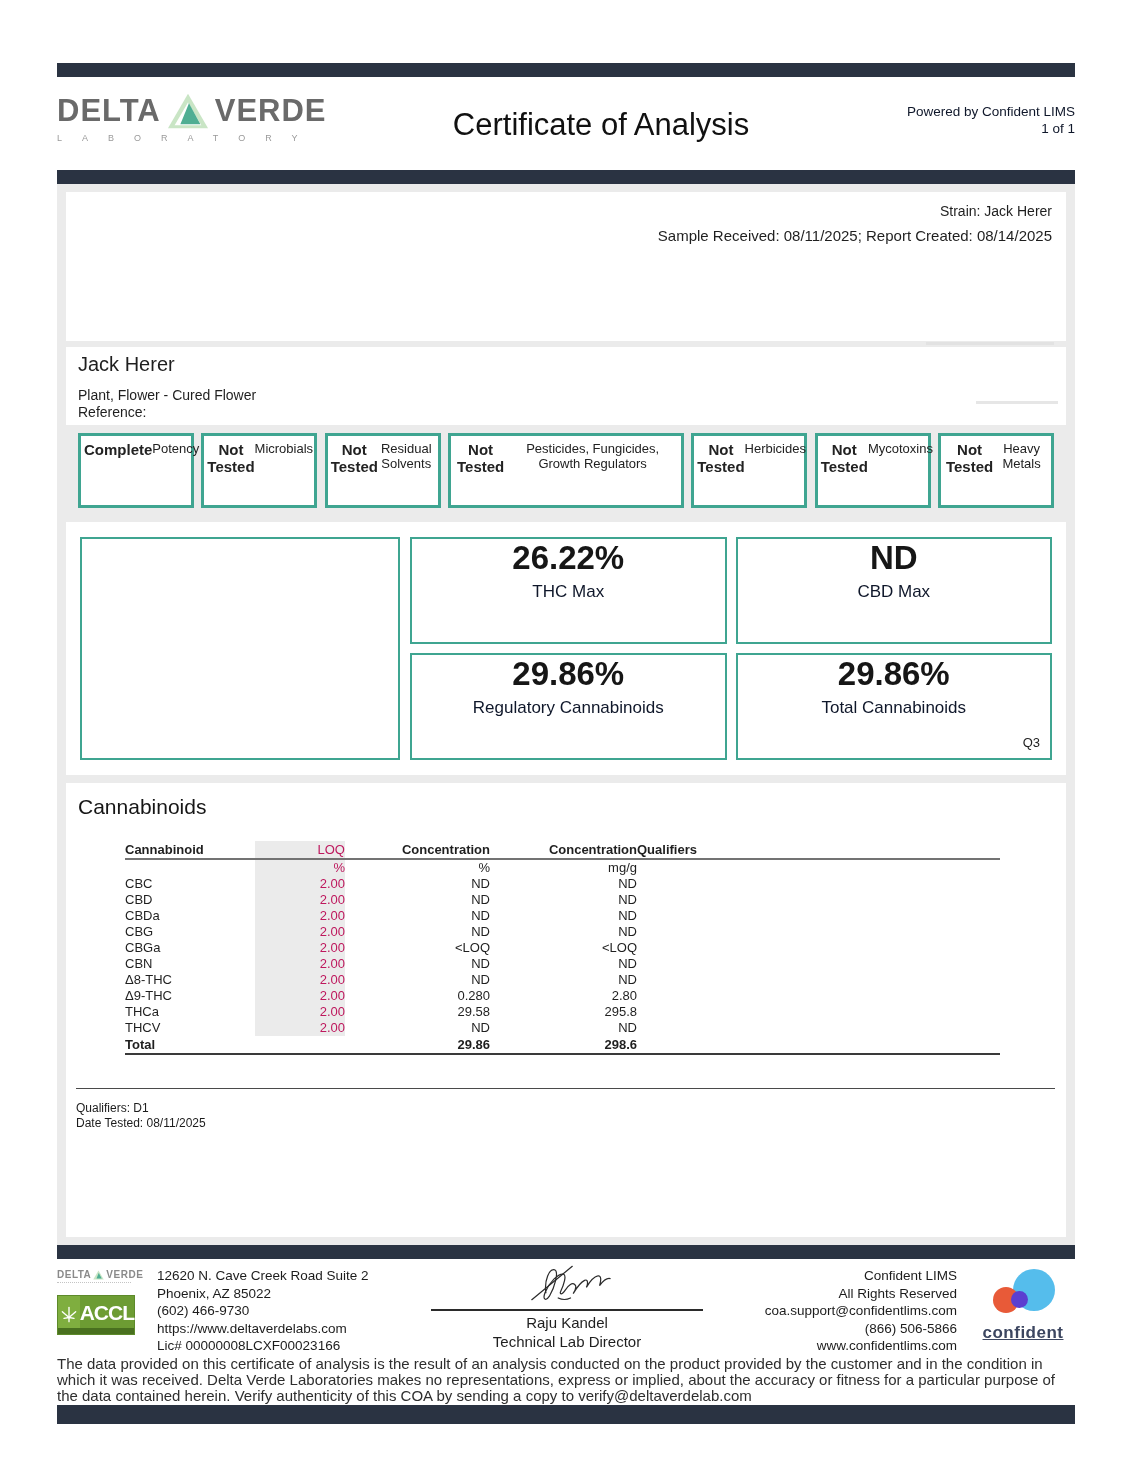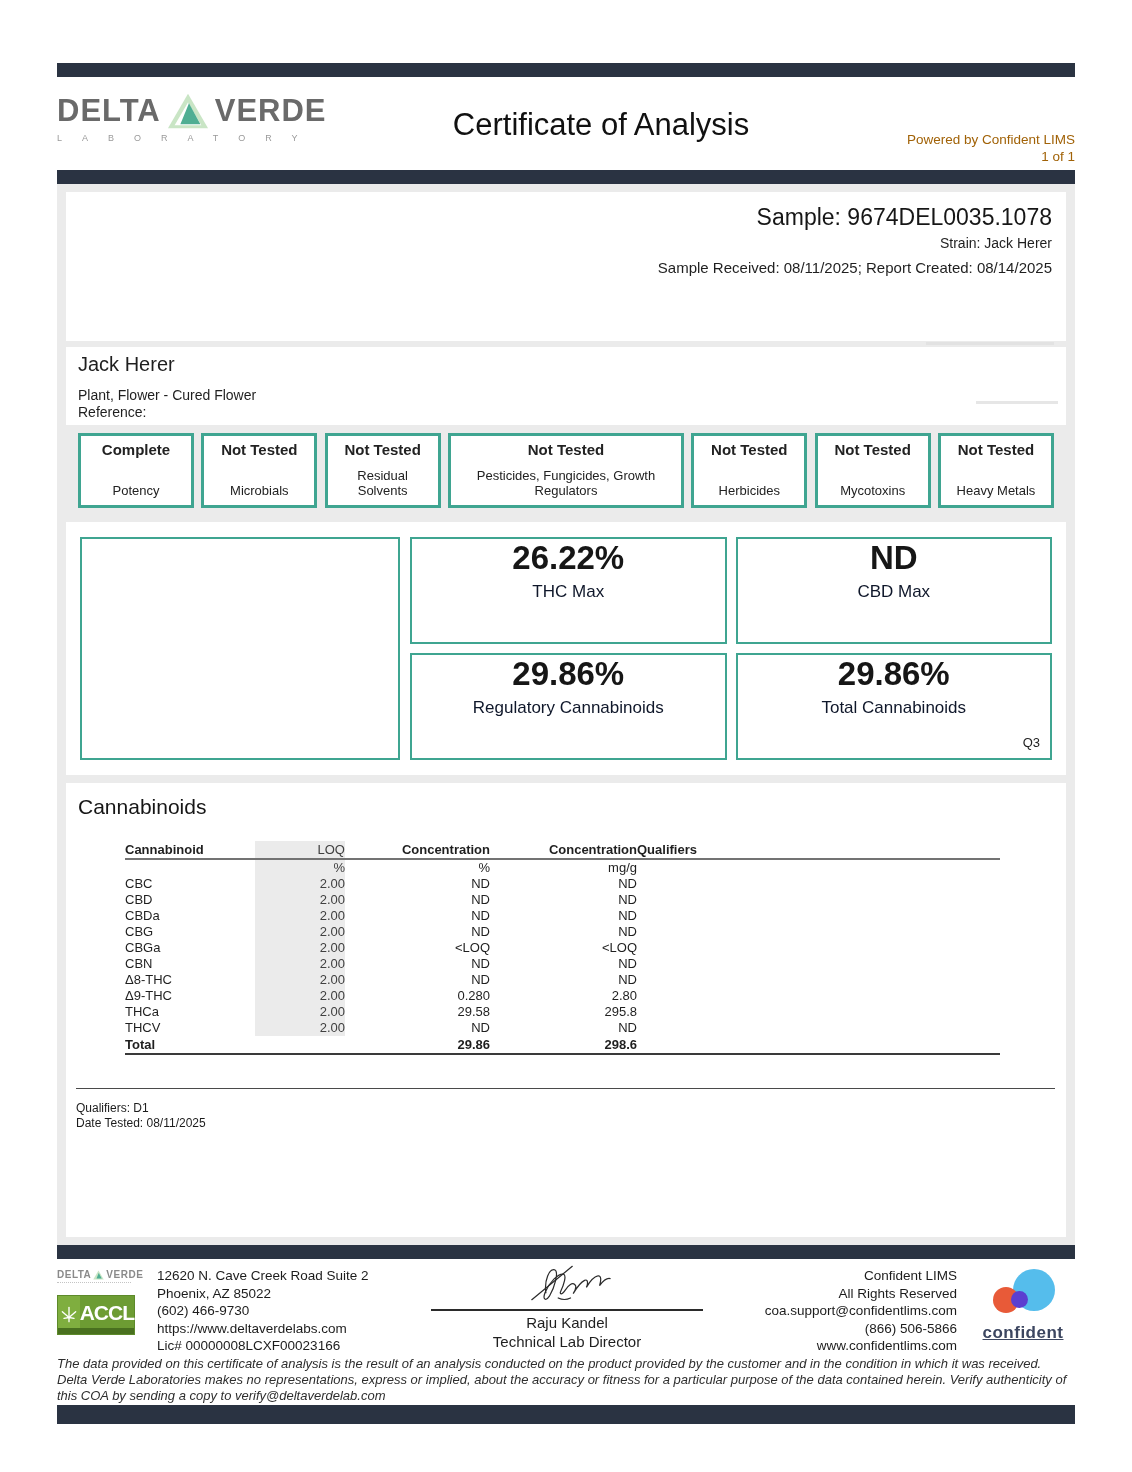--- a/index.html
+++ b/index.html
@@ -16,21 +16,21 @@
   .bar { height:14px; background:#2a3342; }
 
   
   .header { height:93px; display:flex; background:#fff; }
   .logo-block { width:300px; padding-top:15px; }
   .logo-row { display:flex; align-items:center; gap:4px; }
   .logo-word { font-size:31px; font-weight:800; color:#6a6a6a; letter-spacing:1px; }
   .logo-tri { width:42px; height:38px; margin:0 2px; }
   .logo-sub { font-size:9px; color:#9a9a9a; letter-spacing:20px; margin-top:3px; white-space:nowrap; }
   .hdr-title { flex:1; text-align:center; font-size:31px; color:#111; padding-top:30px; }
-  .hdr-right { width:230px; text-align:right; font-size:13.5px; color:#a16207; line-height:17px; padding-top:54px; }
+  .hdr-right { width:230px; text-align:right; font-size:13.5px; color:#0f172a; line-height:17px; padding-top:26px; }
 
   
   .gray { background:#ebebeb; padding:8px 9px; height:1061px; }
   .panel { background:#ffffff; width:1000px; }
 
   .panel-sample { height:149px; text-align:right; padding:8px 14px; }
   .sample-id { font-size:23px; color:#161616; line-height:30px; margin-top:2px; }
   .sample-strain { font-size:14px; line-height:18px; margin-top:2px; }
   .sample-received { font-size:15px; line-height:19px; margin-top:6px; }
 
@@ -39,21 +39,21 @@
   .panel-product { height:78px; padding:6px 12px; position:relative; }
   .product-name { font-size:20px; line-height:22px; }
   .product-type { font-size:14px; line-height:17px; margin-top:12px; }
   .product-ref { font-size:14px; line-height:17px; }
   .redact-a { position:absolute; top:-5px; right:12px; width:128px; height:3px; background:#e2e2e2; }
   .redact-b { position:absolute; top:54px; right:8px; width:82px; height:3px; background:#e6e6e6; }
 
   
   .status-row { height:75px; display:flex; justify-content:space-between; padding:0 12px 0 12px; }
   .status-box { background:#fff; border:3px solid #3fa591; width:116px;
-                display:flex; flex-direction:column; justify-content:space-between;
+                display:flex; flex-direction:row; justify-content:space-between;
                 text-align:center; padding:5px 3px 7px; }
   .status-box.wide { width:236px; }
   .status-title { font-size:15px; font-weight:700; color:#222; }
   .status-label { font-size:13px; color:#222; line-height:15px; }
 
   
   .panel-metrics { height:253px; padding:15px 14px; display:flex; gap:10px; }
   .img-box { width:320px; border:2px solid #3fa591; }
   .metric-grid { flex:1; display:grid; grid-template-columns:1fr 1fr; grid-template-rows:1fr 1fr; gap:9px; }
   .metric-box { border:2px solid #3fa591; display:flex; flex-direction:column;
@@ -66,21 +66,21 @@
   .panel-cann { height:454px; padding:10px 12px; }
   .cann-title { font-size:21px; color:#161616; margin-top:2px; }
   .cann-table-wrap { margin-left:47px; margin-top:22px; width:875px; }
   table.cann { border-collapse:collapse; table-layout:fixed; width:875px; }
   col.c-name { width:130px; } col.c-loq { width:90px; }
   col.c-pct { width:145px; } col.c-mgg { width:147px; } col.c-qual { width:363px; }
   table.cann th, table.cann td { font-size:13px; padding:0; height:16px; line-height:16px; vertical-align:bottom; }
   th.hl { text-align:left; font-weight:700; }
   th.hr-, td.r { text-align:right; font-weight:700; }
   td.r { font-weight:400; }
-  th.gray, td.gray { color:#404040; font-weight:400; }
+  th.gray, td.gray { color:#be185d; font-weight:400; }
   tr.headrow th { border-bottom:2px solid #737373; height:18px; }
   th.qual-h { text-align:left; padding-left:79px; font-weight:700; }
   tr.units td { height:15px; }
   td.name { text-align:left; }
   tr.totalrow td { font-weight:700; border-bottom:2px solid #3a3a3a; height:18px; }
   .qual-note-wrap { margin-top:33px; border-top:1px solid #4a4a4a; padding-top:12px; margin-left:-2px; width:979px; }
   .qual-note, .date-tested { font-size:12px; line-height:15px; color:#1c1c1c; }
 
   
   .footer-content { height:92px; display:flex; padding-top:6px; }
@@ -100,21 +100,21 @@
   .sign-name { font-size:15px; line-height:19px; margin-top:2px; }
   .sign-title { font-size:15px; line-height:19px; }
   .f-lims { width:252px; text-align:right; font-size:13.5px; line-height:17.5px; padding-top:2px; color:#1c1c1c; }
   .f-conf { width:118px; display:flex; flex-direction:column; align-items:center; padding-left:14px; padding-top:4px; }
   .conf-circles { position:relative; width:64px; height:52px; }
   .c-blue   { position:absolute; left:22px; top:0;  width:42px; height:42px; border-radius:50%; background:#55bdec; }
   .c-orange { position:absolute; left:2px;  top:18px; width:26px; height:26px; border-radius:50%; background:#e85a38; }
   .c-purple { position:absolute; left:20px; top:22px; width:17px; height:17px; border-radius:50%; background:#5b3fd0; }
   .conf-text { font-size:17px; font-weight:700; color:#3c4660; letter-spacing:0.5px; margin-top:2px;text-decoration:underline; }
 
-  .disclaimer { font-size:13px; line-height:16px; color:#2e2e2e; padding-top:5px; height:54px;font-style:italic; }
+  .disclaimer { font-size:15px; line-height:16px; color:#2e2e2e; padding-top:5px; height:54px; }
   .botbar { height:19px; background:#2a3342; }
 </style>
 </head>
 <body>
 
 <div class="page">
   <div class="topstrip"></div>
   <div class="bar"></div>
 
   <div class="header">
@@ -135,21 +135,20 @@
       <div>Powered by Confident LIMS</div>
       <div>1 of 1</div>
     </div>
   </div>
 
   <div class="bar"></div>
 
   <div class="gray">
 
     <div class="panel panel-sample">
-      <div class="sample-id">Sample: 9674DEL0035.1078</div>
       <div class="sample-strain">Strain: Jack Herer</div>
       <div class="sample-received">Sample Received: 08/11/2025; Report Created: 08/14/2025</div>
     </div>
 
     <div class="gap6"></div>
 
     <div class="panel panel-product">
       <div class="redact-a"></div>
       <div class="redact-b"></div>
       <div class="product-name">Jack Herer</div>

